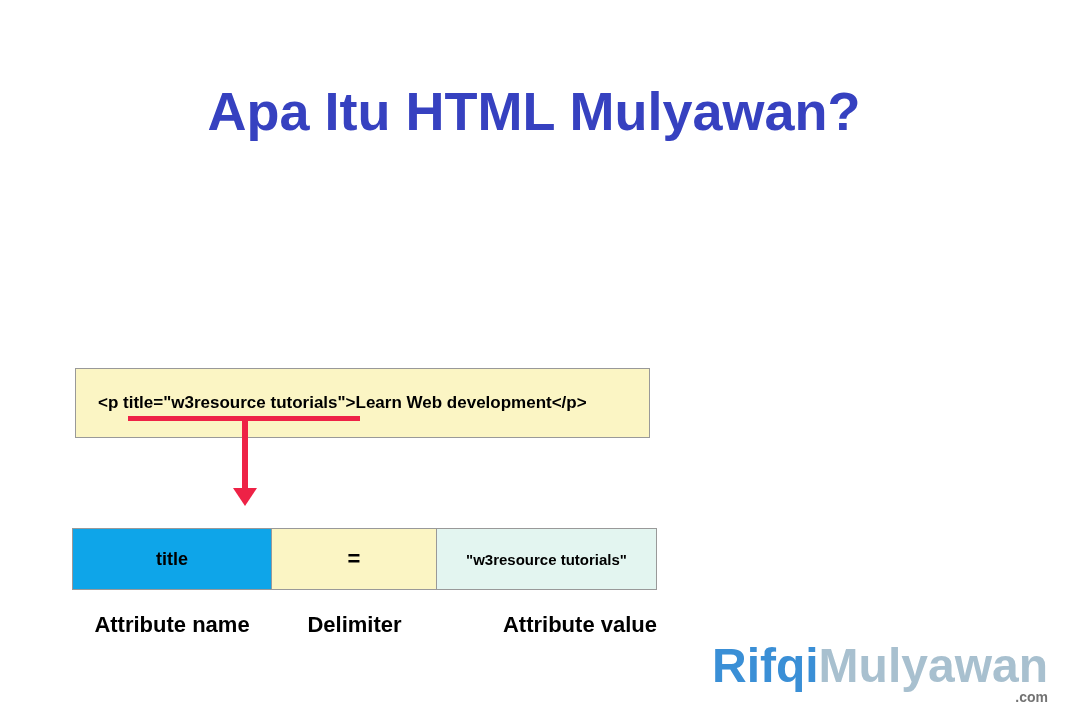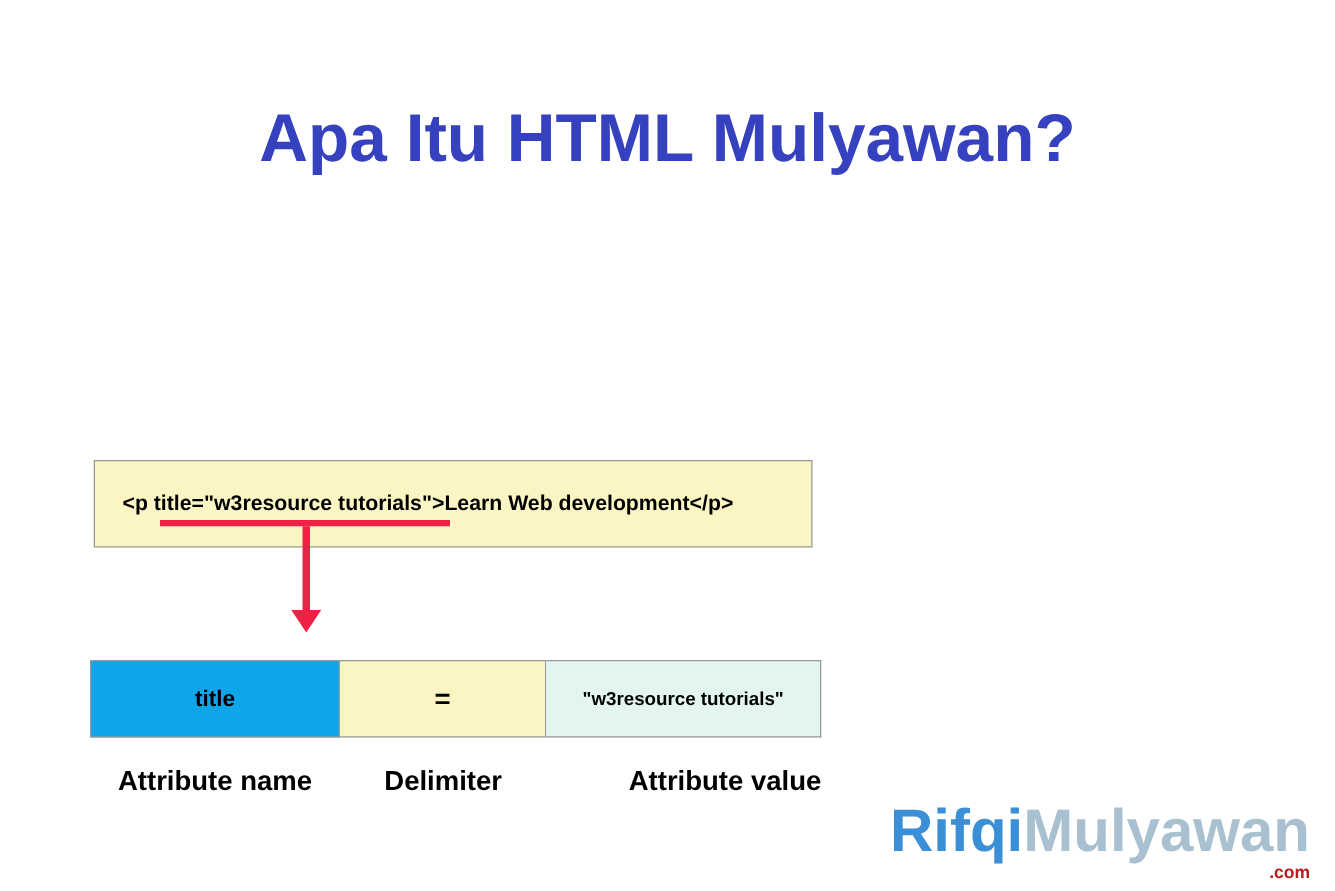--- a/index.html
+++ b/index.html
@@ -134,21 +134,21 @@
       color: #3a8fd6;
     }
     .wm-mulyawan {
       color: #a8c0cf;
     }
     .wm-com {
       position: absolute;
       right: 20px;
       bottom: 8px;
       font-size: 14px;
-      color: #b91c1c;
+      color: #737373;
       font-weight: 700;
     }
   </style>
 </head>
 <body>
 
 <h1 class="title">Apa Itu HTML Mulyawan?</h1>
 
 <div class="code-box">
   <span>&lt;p title="w3resource tutorials"&gt;Learn Web development&lt;/p&gt;</span>

